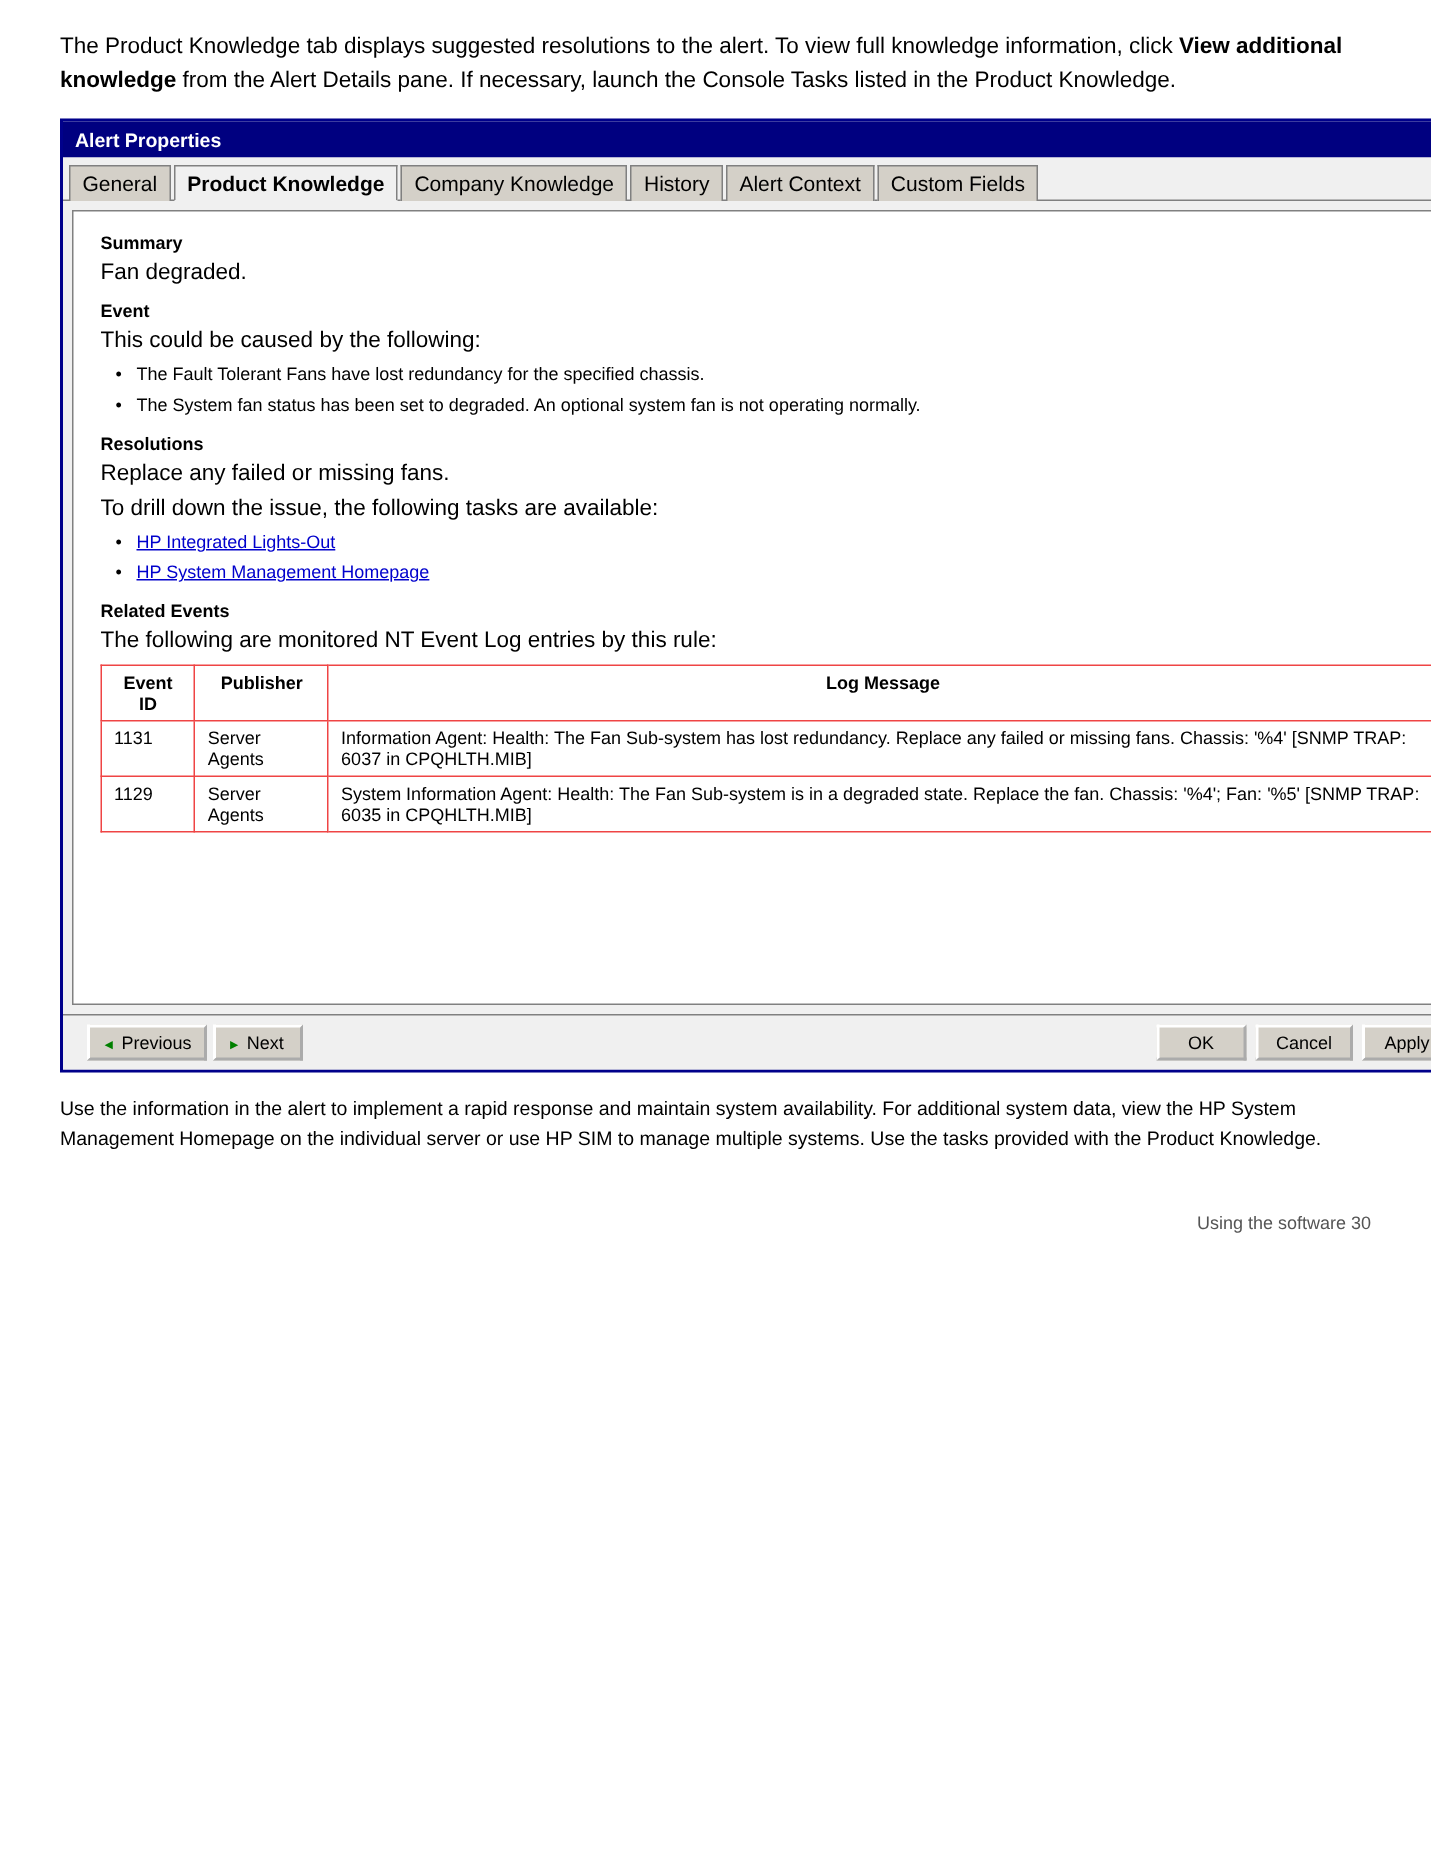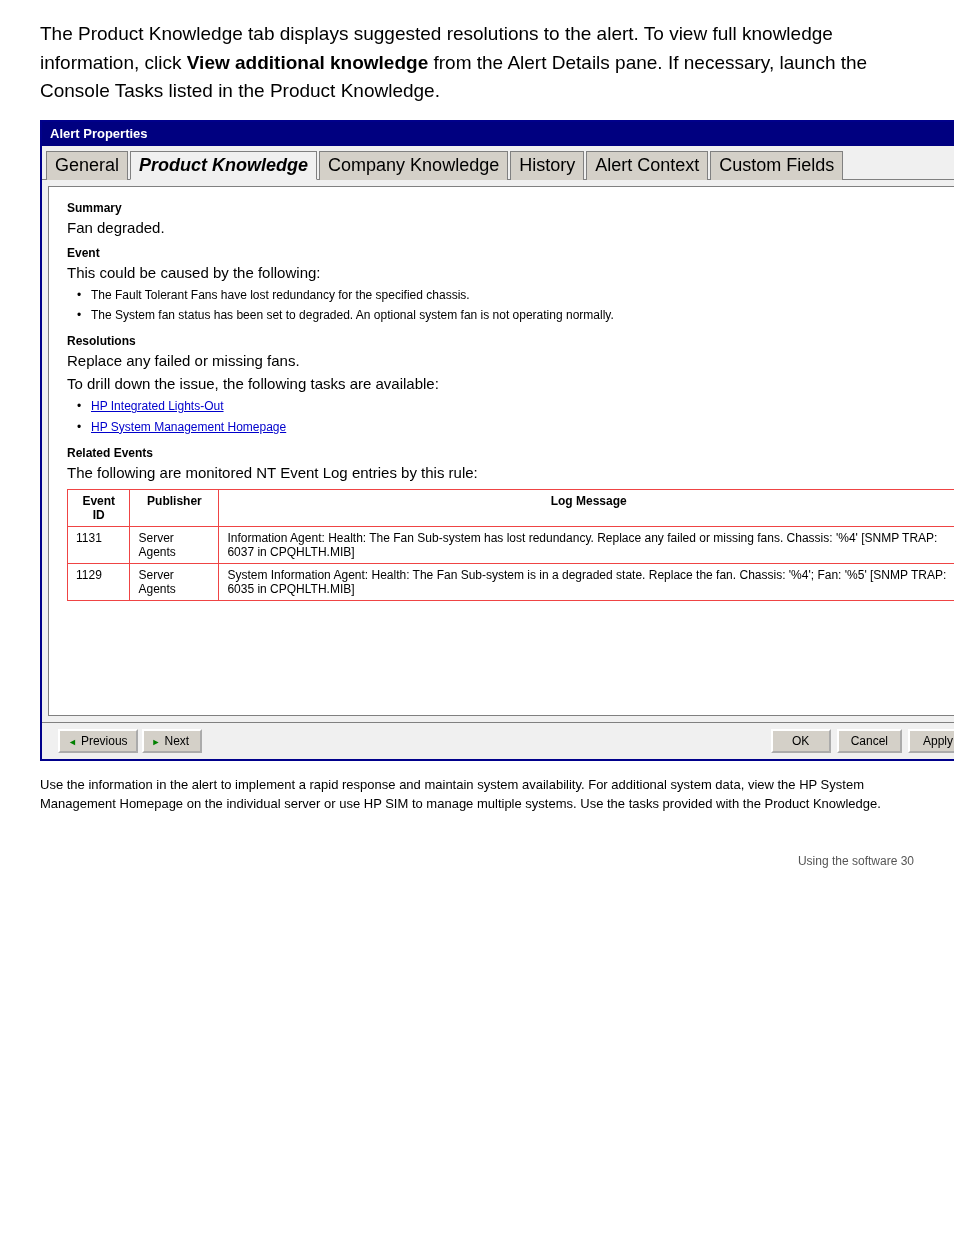--- a/index.html
+++ b/index.html
@@ -7,21 +7,21 @@
       font-family: Arial, sans-serif;
       font-size: 13px;
       color: #000;
       background: #fff;
       padding: 20px 40px;
       width: 954px;
     }
     .intro-text {
       margin-bottom: 14px;
       line-height: 1.5;
-      font-size: 19px;
+      font-size: 15px;
     }
     .intro-text b { font-weight: bold; }
     .dialog {
       border: 2px solid #00008b;
       background: #f0f0f0;
       width: 946px;
       margin: 0 auto;
     }
     .dialog-titlebar {
       background: #000080;
@@ -51,31 +51,30 @@
       border-bottom: 1px solid #808080;
       padding: 4px 4px 0 4px;
       display: flex;
       gap: 2px;
     }
     .tab {
       background: #d4d0c8;
       border: 1px solid #808080;
       border-bottom: none;
       padding: 3px 8px;
-      font-size: 18px;
+      font-size: 14px;
       cursor: pointer;
       position: relative;
       bottom: -1px;
     }
     .tab.active {
       background: #f0f0f0;
       border-bottom: 1px solid #f0f0f0;
       font-weight: bold;
       z-index: 1;
-      font-style: italic;
     }
     .dialog-content {
       background: #fff;
       border: 1px solid #808080;
       margin: 6px 6px 0 6px;
       padding: 14px 18px;
       height: 530px;
       overflow-y: scroll;
       overflow-x: hidden;
       position: relative;

